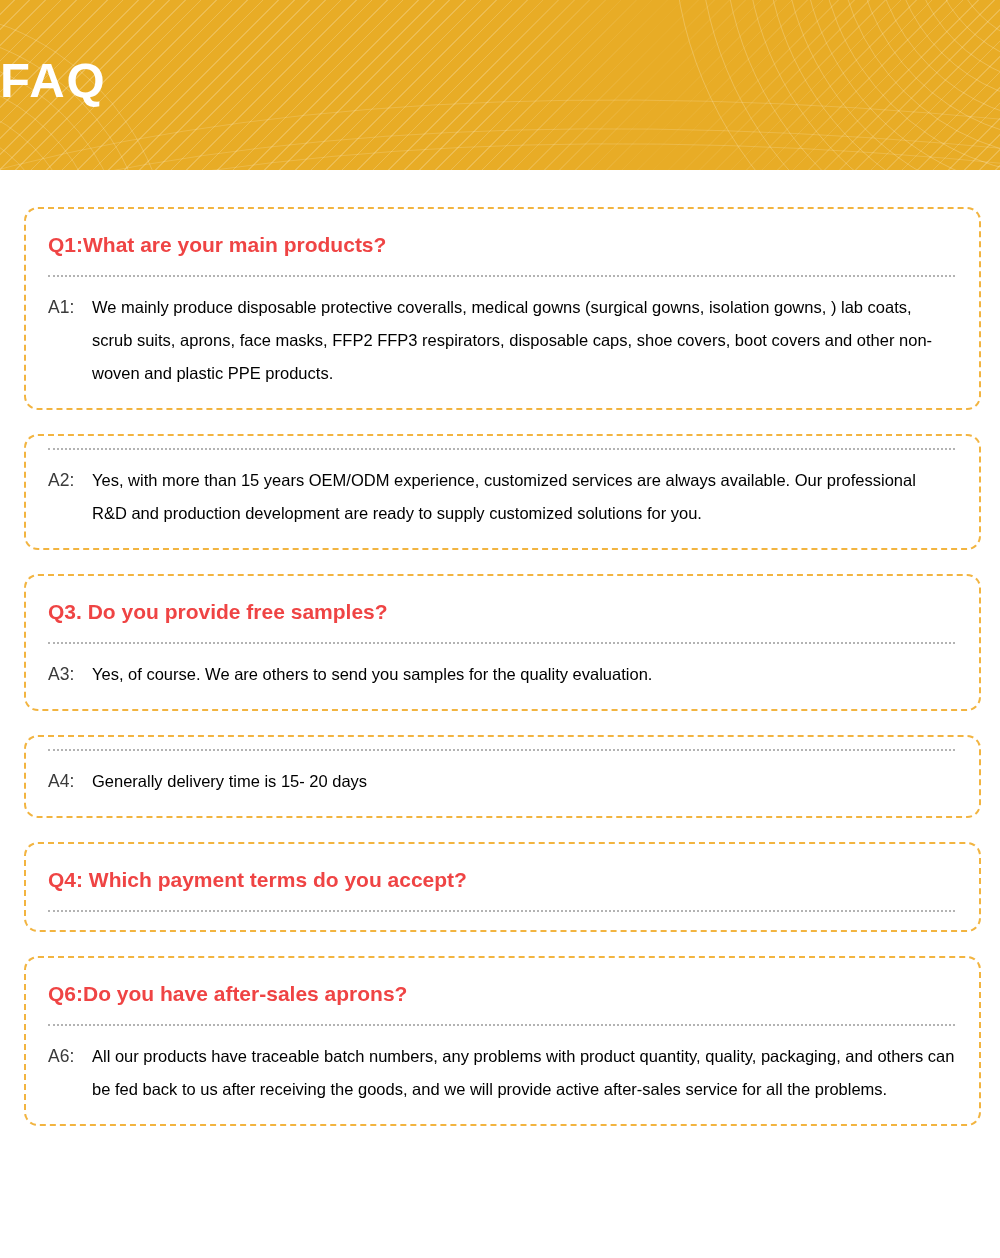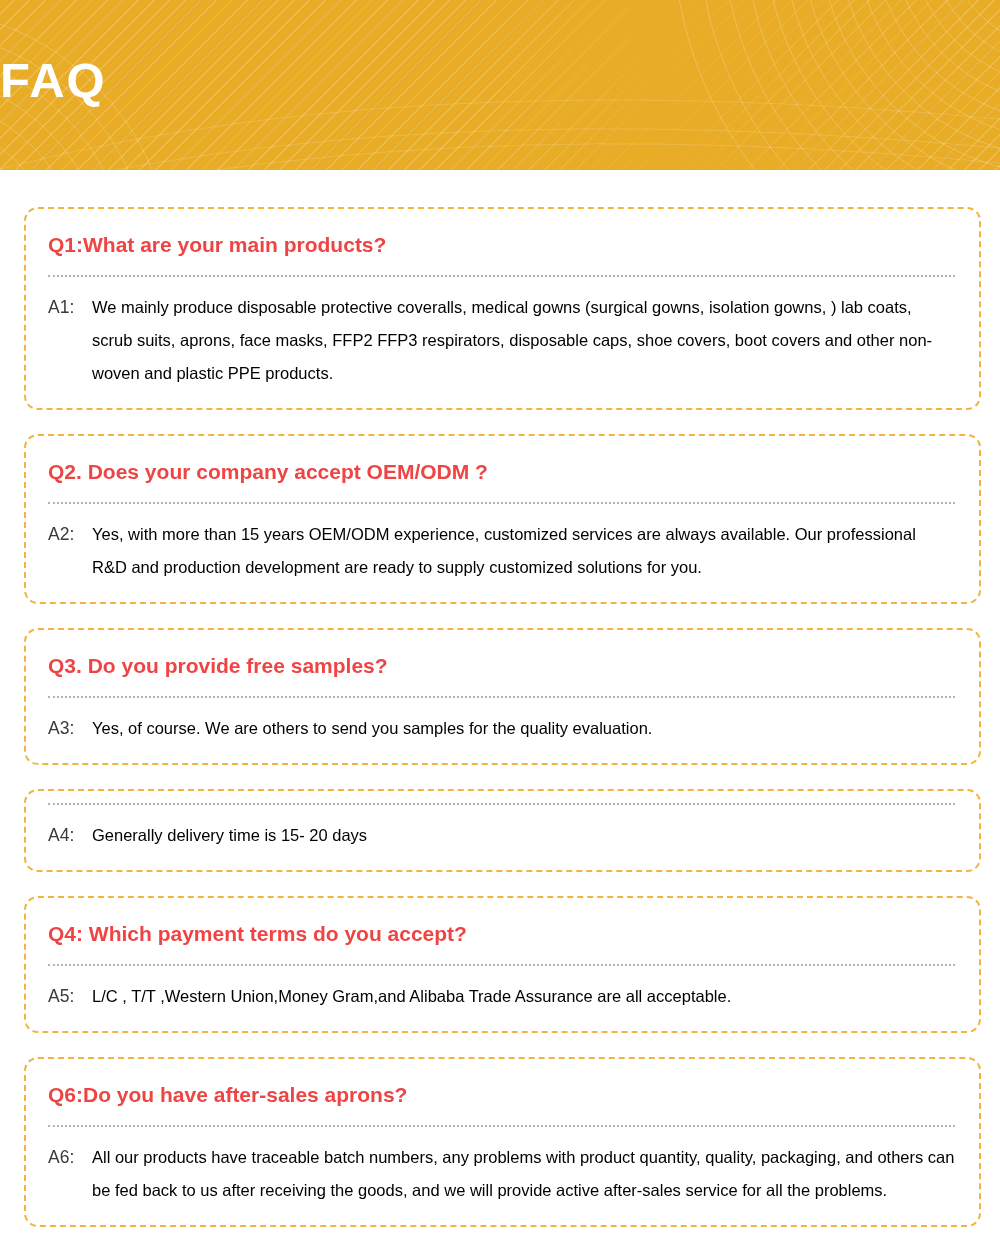--- a/index.html
+++ b/index.html
@@ -156,21 +156,20 @@
     <div class="card">
       <h2 class="card-q">Q1:What are your main products?</h2>
       <hr class="card-divider">
       <div class="card-a">
         <span class="a-label">A1:</span>
         <span class="a-text">We mainly produce disposable protective coveralls, medical gowns (surgical gowns, isolation gowns, ) lab coats, scrub suits, aprons, face masks, FFP2 FFP3 respirators, disposable caps, shoe covers, boot covers and other non-woven and plastic PPE products.</span>
       </div>
     </div>
 
     <div class="card">
-      <h2 class="card-q">Q2. Does your company accept OEM/ODM ?</h2>
       <hr class="card-divider">
       <div class="card-a">
         <span class="a-label">A2:</span>
         <span class="a-text">Yes, with more than 15 years OEM/ODM experience, customized services are always available. Our professional R&amp;D and production development are ready to supply customized solutions for you.</span>
       </div>
     </div>
 
     <div class="card">
       <h2 class="card-q">Q3. Do you provide free samples?</h2>
       <hr class="card-divider">
@@ -184,24 +183,20 @@
       <hr class="card-divider">
       <div class="card-a">
         <span class="a-label">A4:</span>
         <span class="a-text">Generally delivery time is 15- 20 days</span>
       </div>
     </div>
 
     <div class="card">
       <h2 class="card-q">Q4: Which payment terms do you accept?</h2>
       <hr class="card-divider">
-      <div class="card-a">
-        <span class="a-label">A5:</span>
-        <span class="a-text">L/C , T/T ,Western Union,Money Gram,and Alibaba Trade Assurance are all acceptable.</span>
-      </div>
     </div>
 
     <div class="card">
       <h2 class="card-q">Q6:Do you have after-sales aprons?</h2>
       <hr class="card-divider">
       <div class="card-a">
         <span class="a-label">A6:</span>
         <span class="a-text">All our products have traceable batch numbers, any problems with product quantity, quality, packaging, and others can be fed back to us after receiving the goods, and we will provide active after-sales service for all the problems.</span>
       </div>
     </div>

